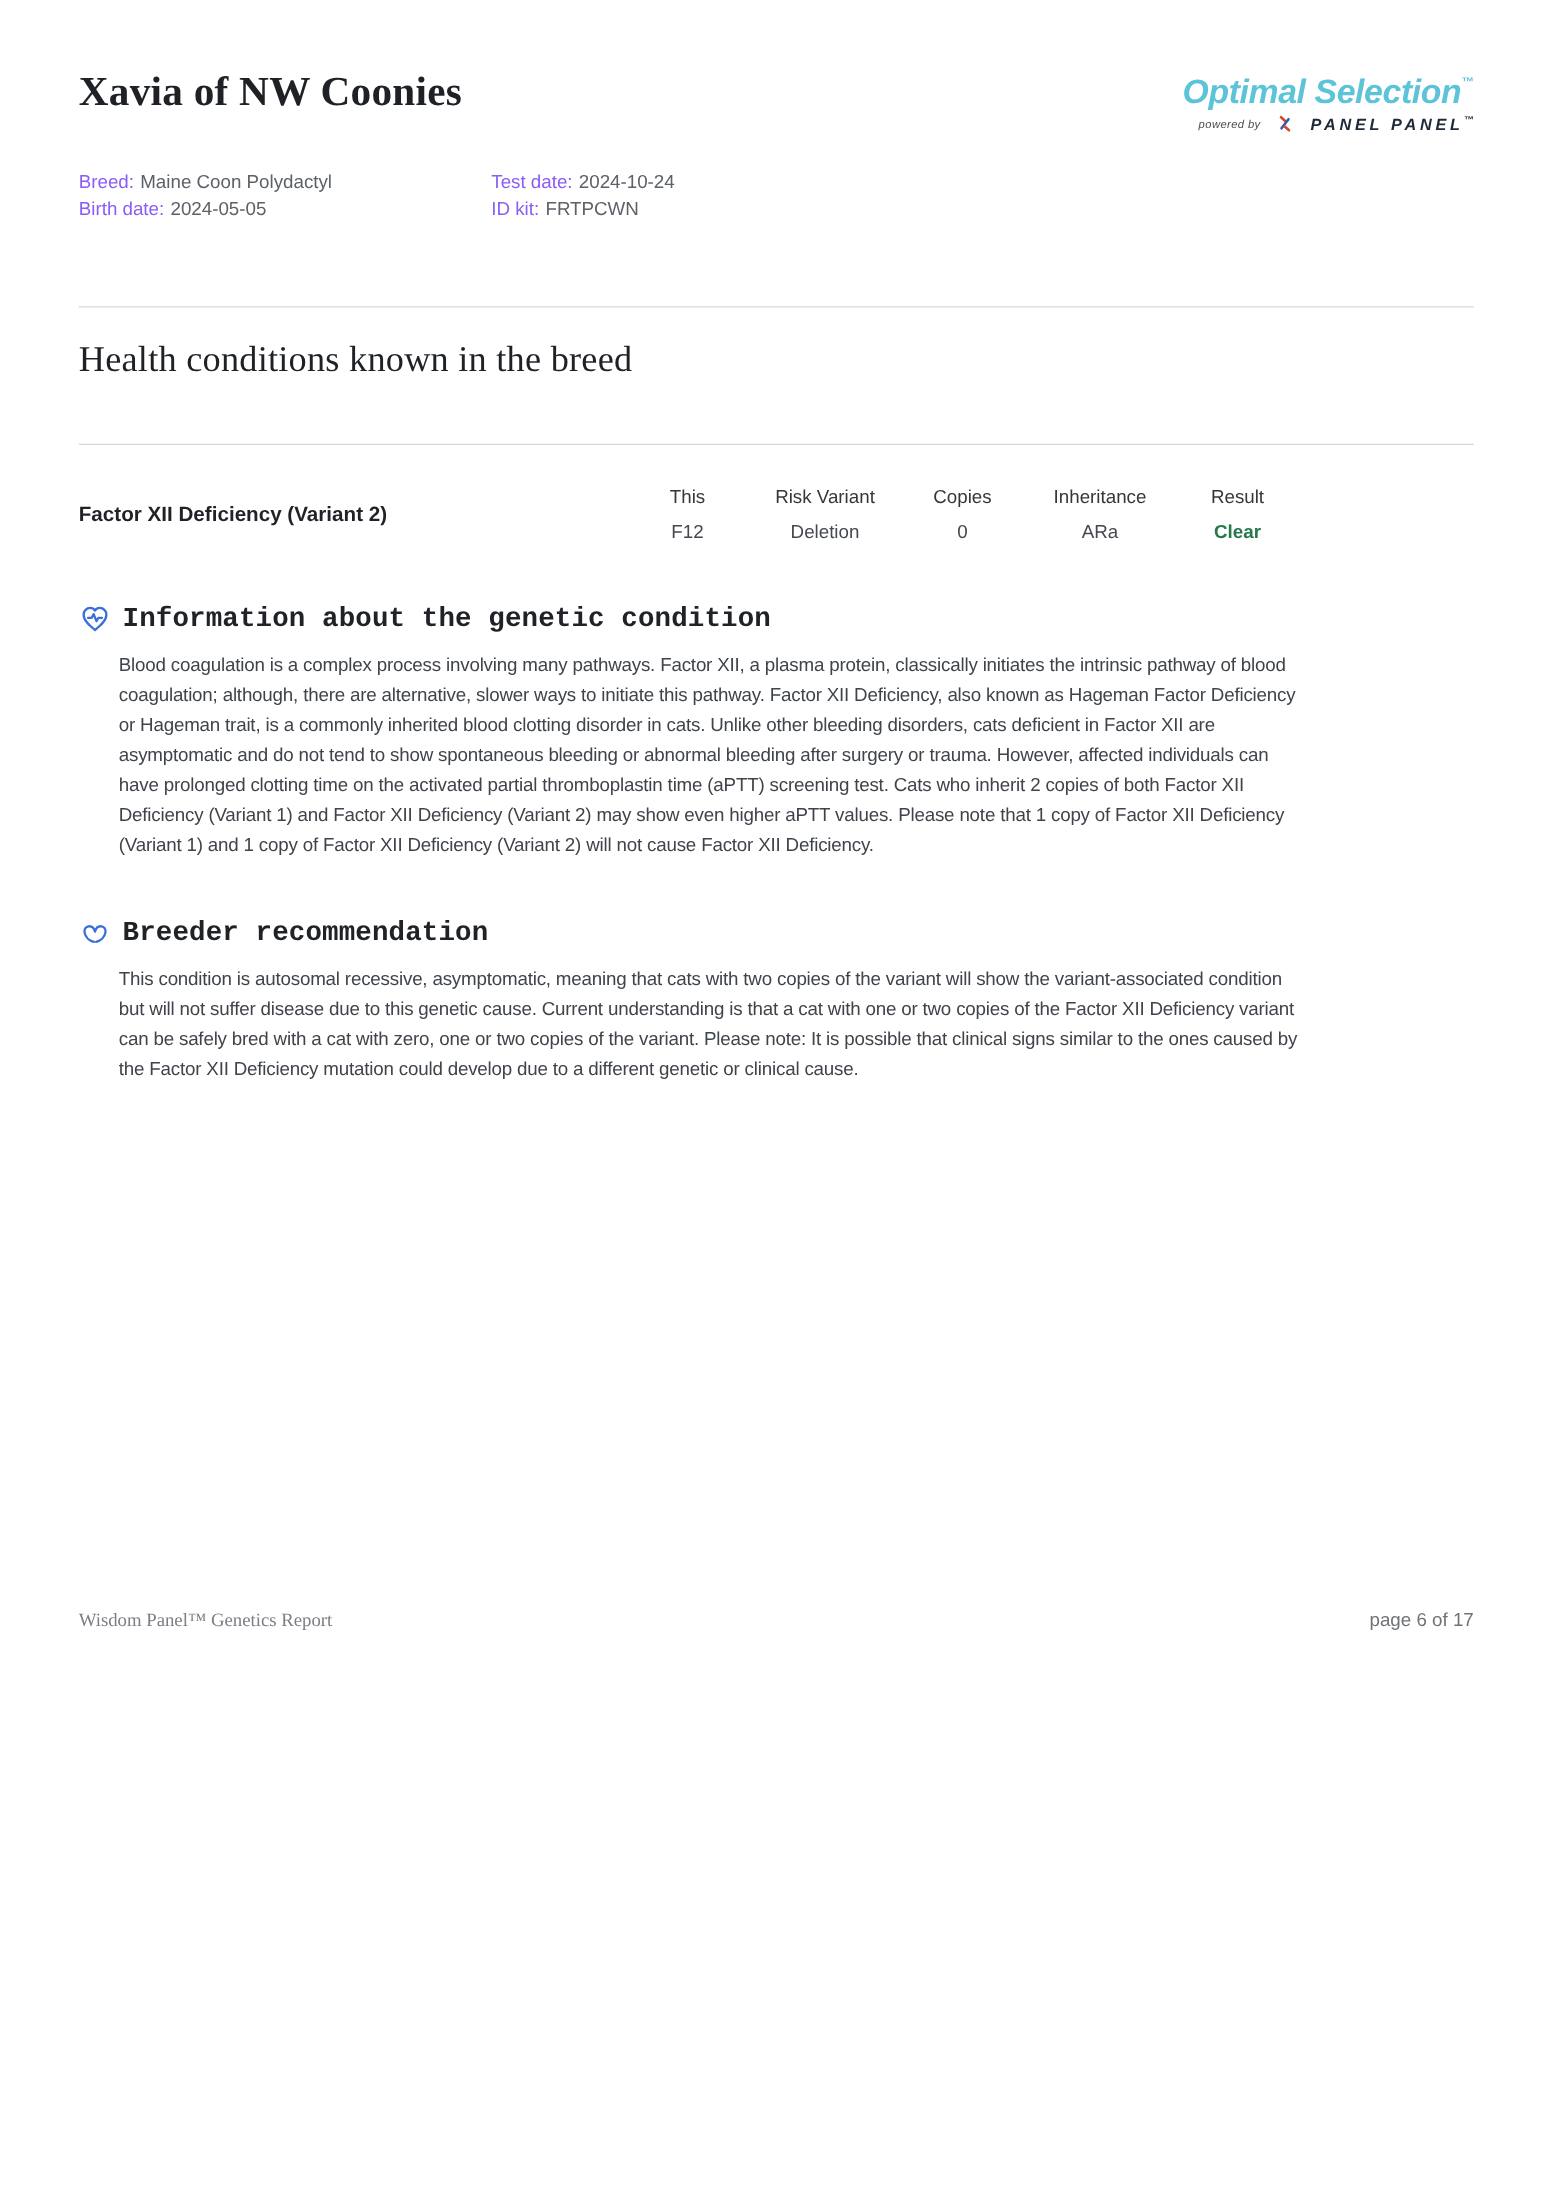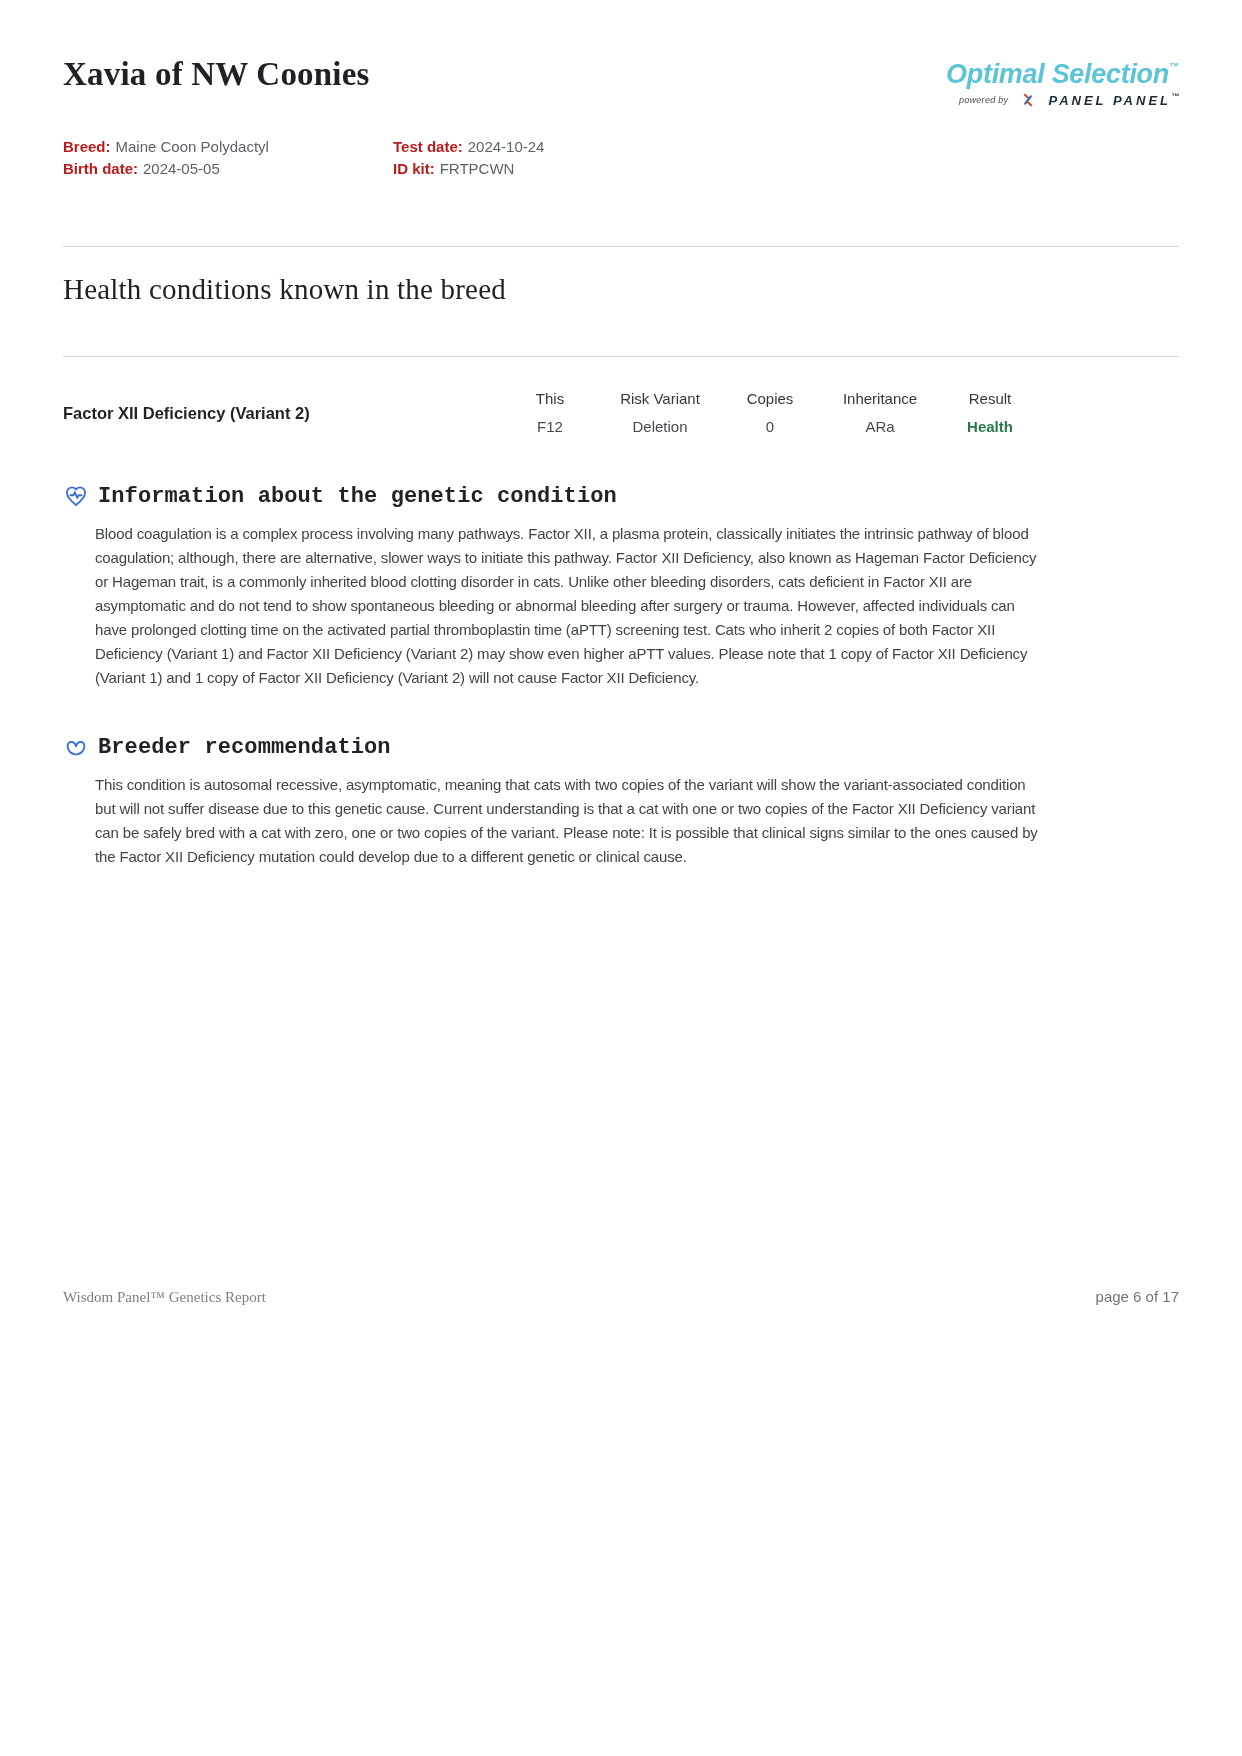--- a/index.html
+++ b/index.html
@@ -65,21 +65,21 @@
     white-space: nowrap;
   }
   .partner .tm { font-size: 8px; vertical-align: 6px; letter-spacing: 0; }
   .dna-icon { display: inline-block; width: 16px; height: 16px; }
 
   
   .meta { margin-top: 28px; display: flex; font-size: 15px; }
   .meta-col { width: 330px; }
   .meta-col:last-child { width: auto; }
   .meta-item { line-height: 22px; white-space: nowrap; }
-  .meta-label { font-weight: 700; color: #b91c1c; margin-right: 5px; }
+  .meta-label { font-weight: 400; color: #8b5cf6; margin-right: 5px; }
   .meta-value { color: #5d6168; text-align: center; }
 
   .divider {
     border: none;
     border-top: 1px solid #d8d8d8;
     height: 0;
   }
   .divider-1 { margin-top: 66px; }
   .divider-2 { margin-top: 50px; }
 
@@ -216,21 +216,21 @@
         <div class="cond-col">
           <div class="col-header">Copies</div>
           <div class="col-value">0</div>
         </div>
         <div class="cond-col">
           <div class="col-header">Inheritance</div>
           <div class="col-value">ARa</div>
         </div>
         <div class="cond-col">
           <div class="col-header">Result</div>
-          <div class="col-value result-clear">Health</div>
+          <div class="col-value result-clear">Clear</div>
         </div>
       </div>
     </div>
 
     <div class="section info">
       <div class="sec-head">
         <span class="sec-icon">
           <svg viewBox="0 0 24 24" width="26" height="26" fill="none" stroke="#3b70d8" stroke-width="1.7" stroke-linecap="round" stroke-linejoin="round">
             <path d="M12 20.3 C8.2 17.2 3.6 13.6 3.6 9 C3.6 6.2 5.8 4 8.4 4 C10 4 11.3 4.8 12 6 C12.7 4.8 14 4 15.6 4 C18.2 4 20.4 6.2 20.4 9 C20.4 13.6 15.8 17.2 12 20.3 Z"></path>
             <polyline points="6.8,11.3 9.6,11.3 11,8.6 13.1,13.8 14.5,11.3 17.2,11.3"></polyline>

